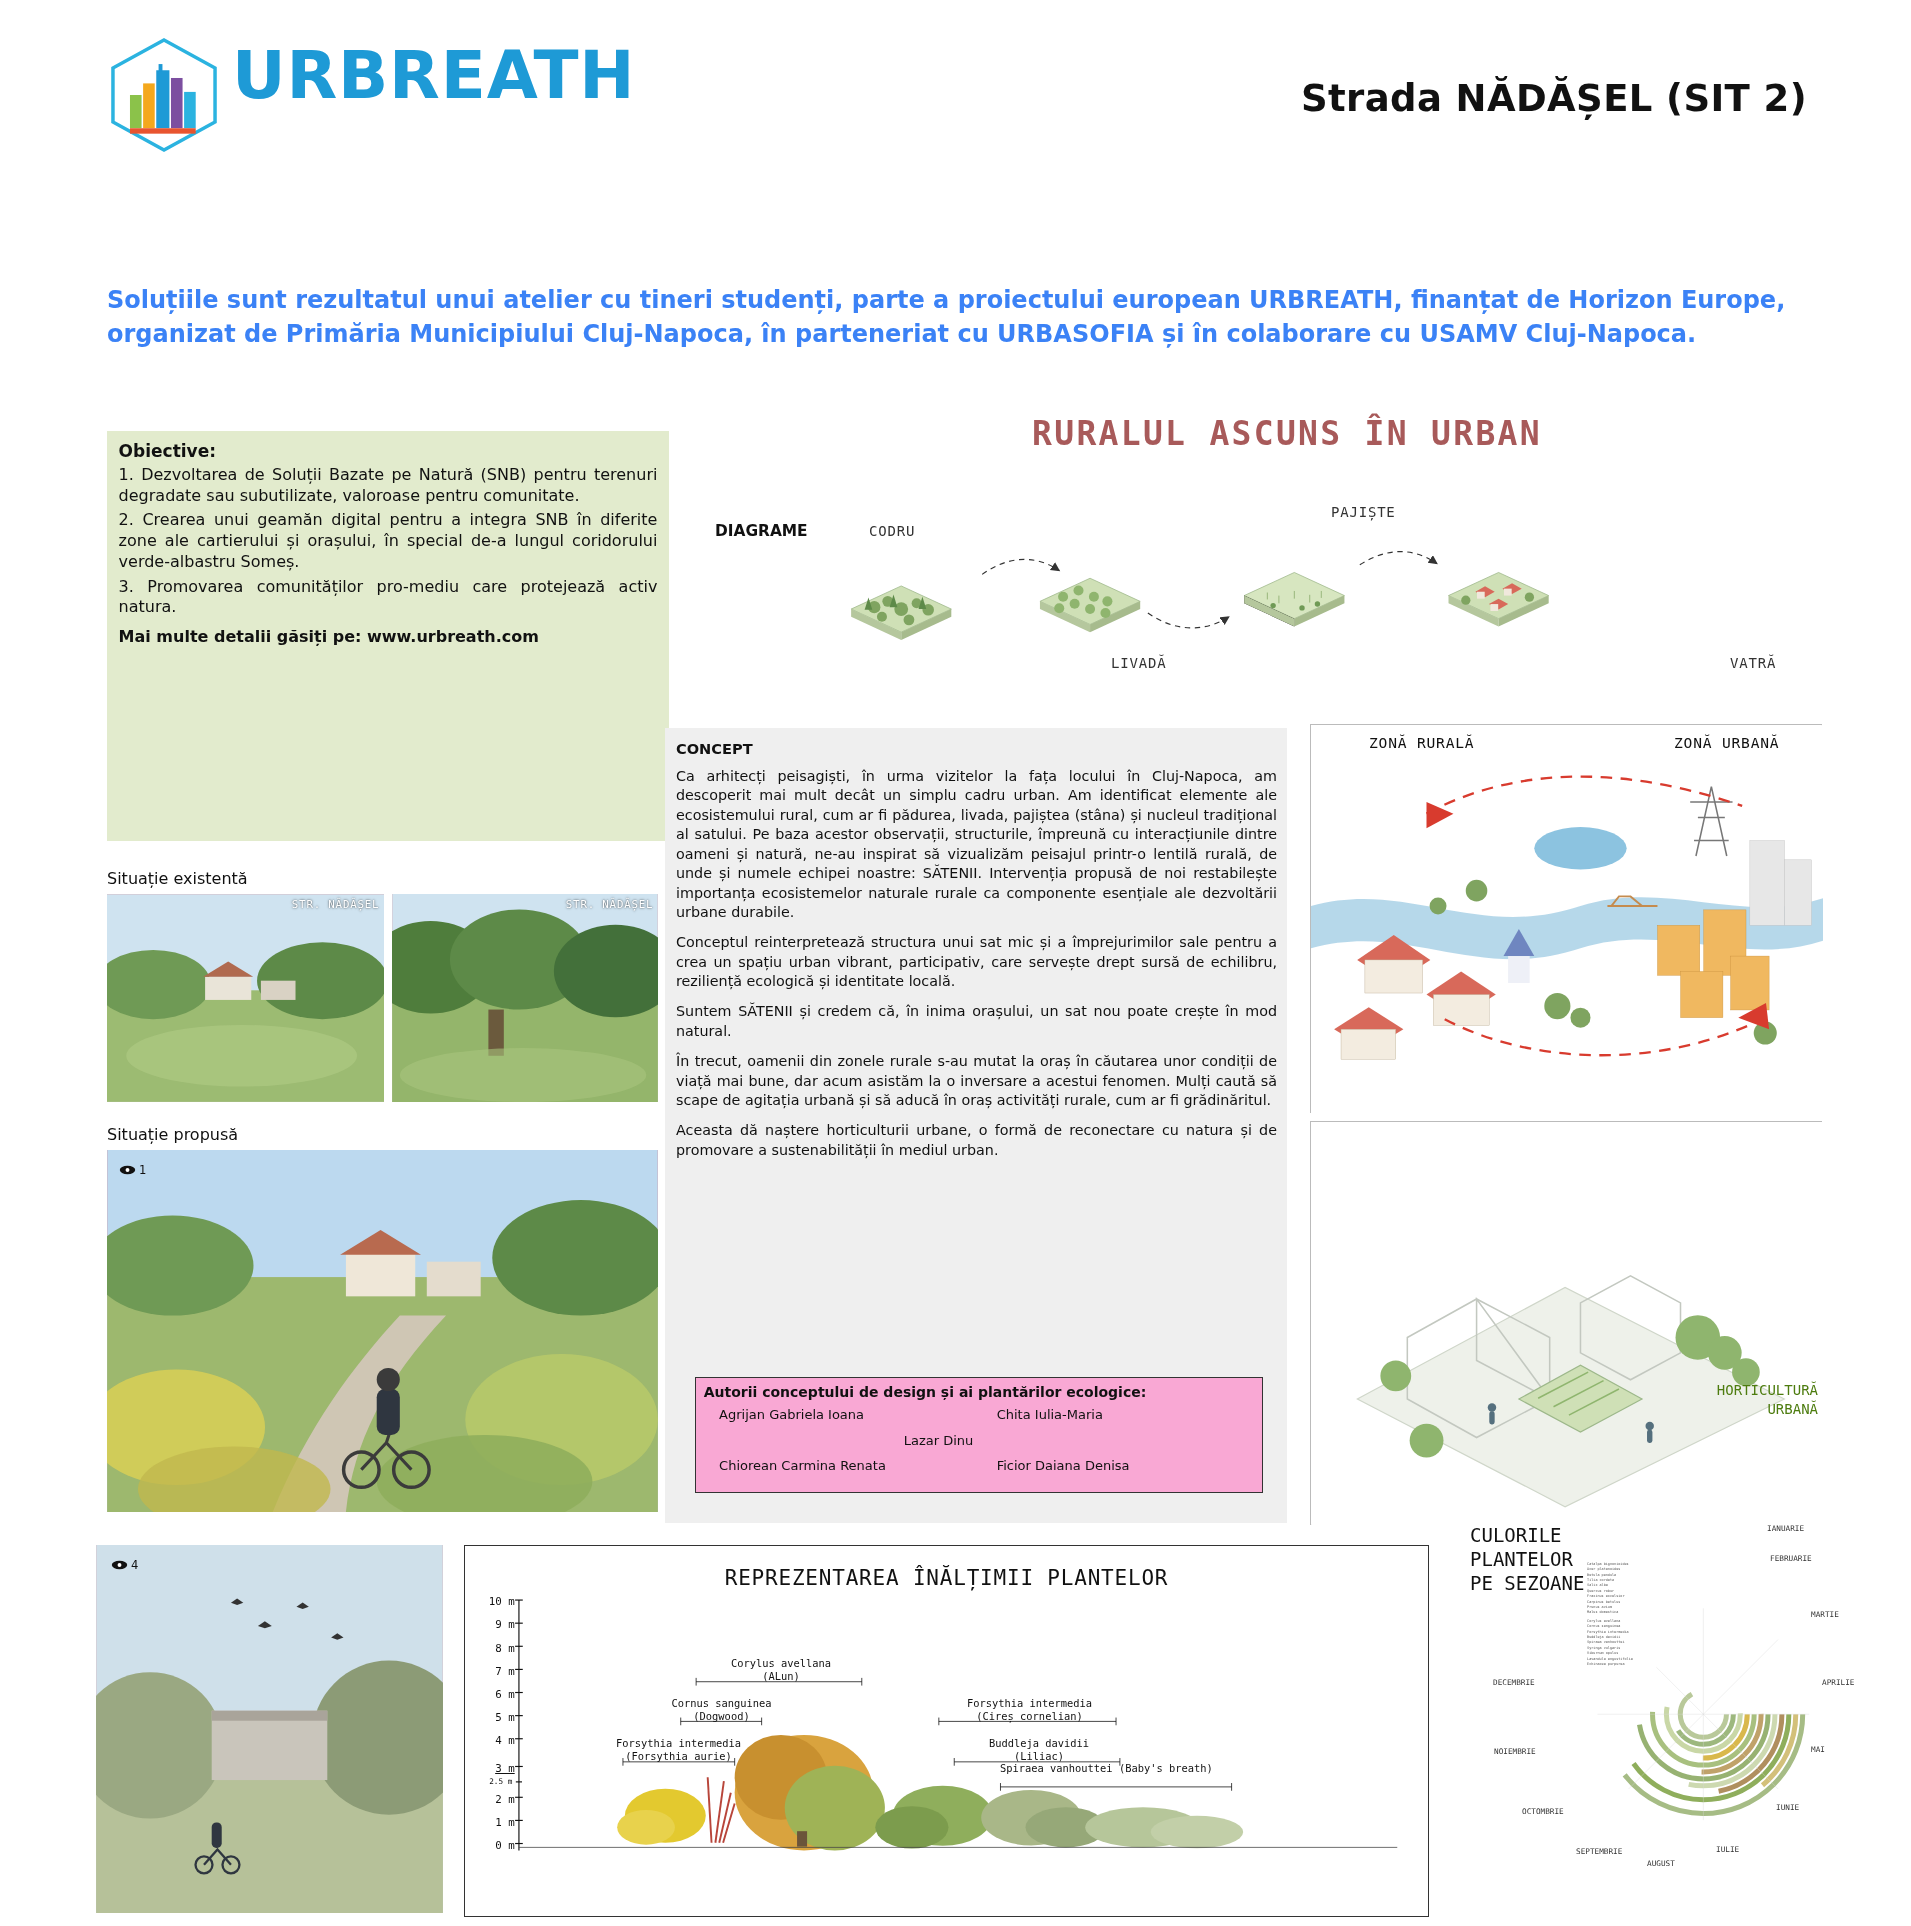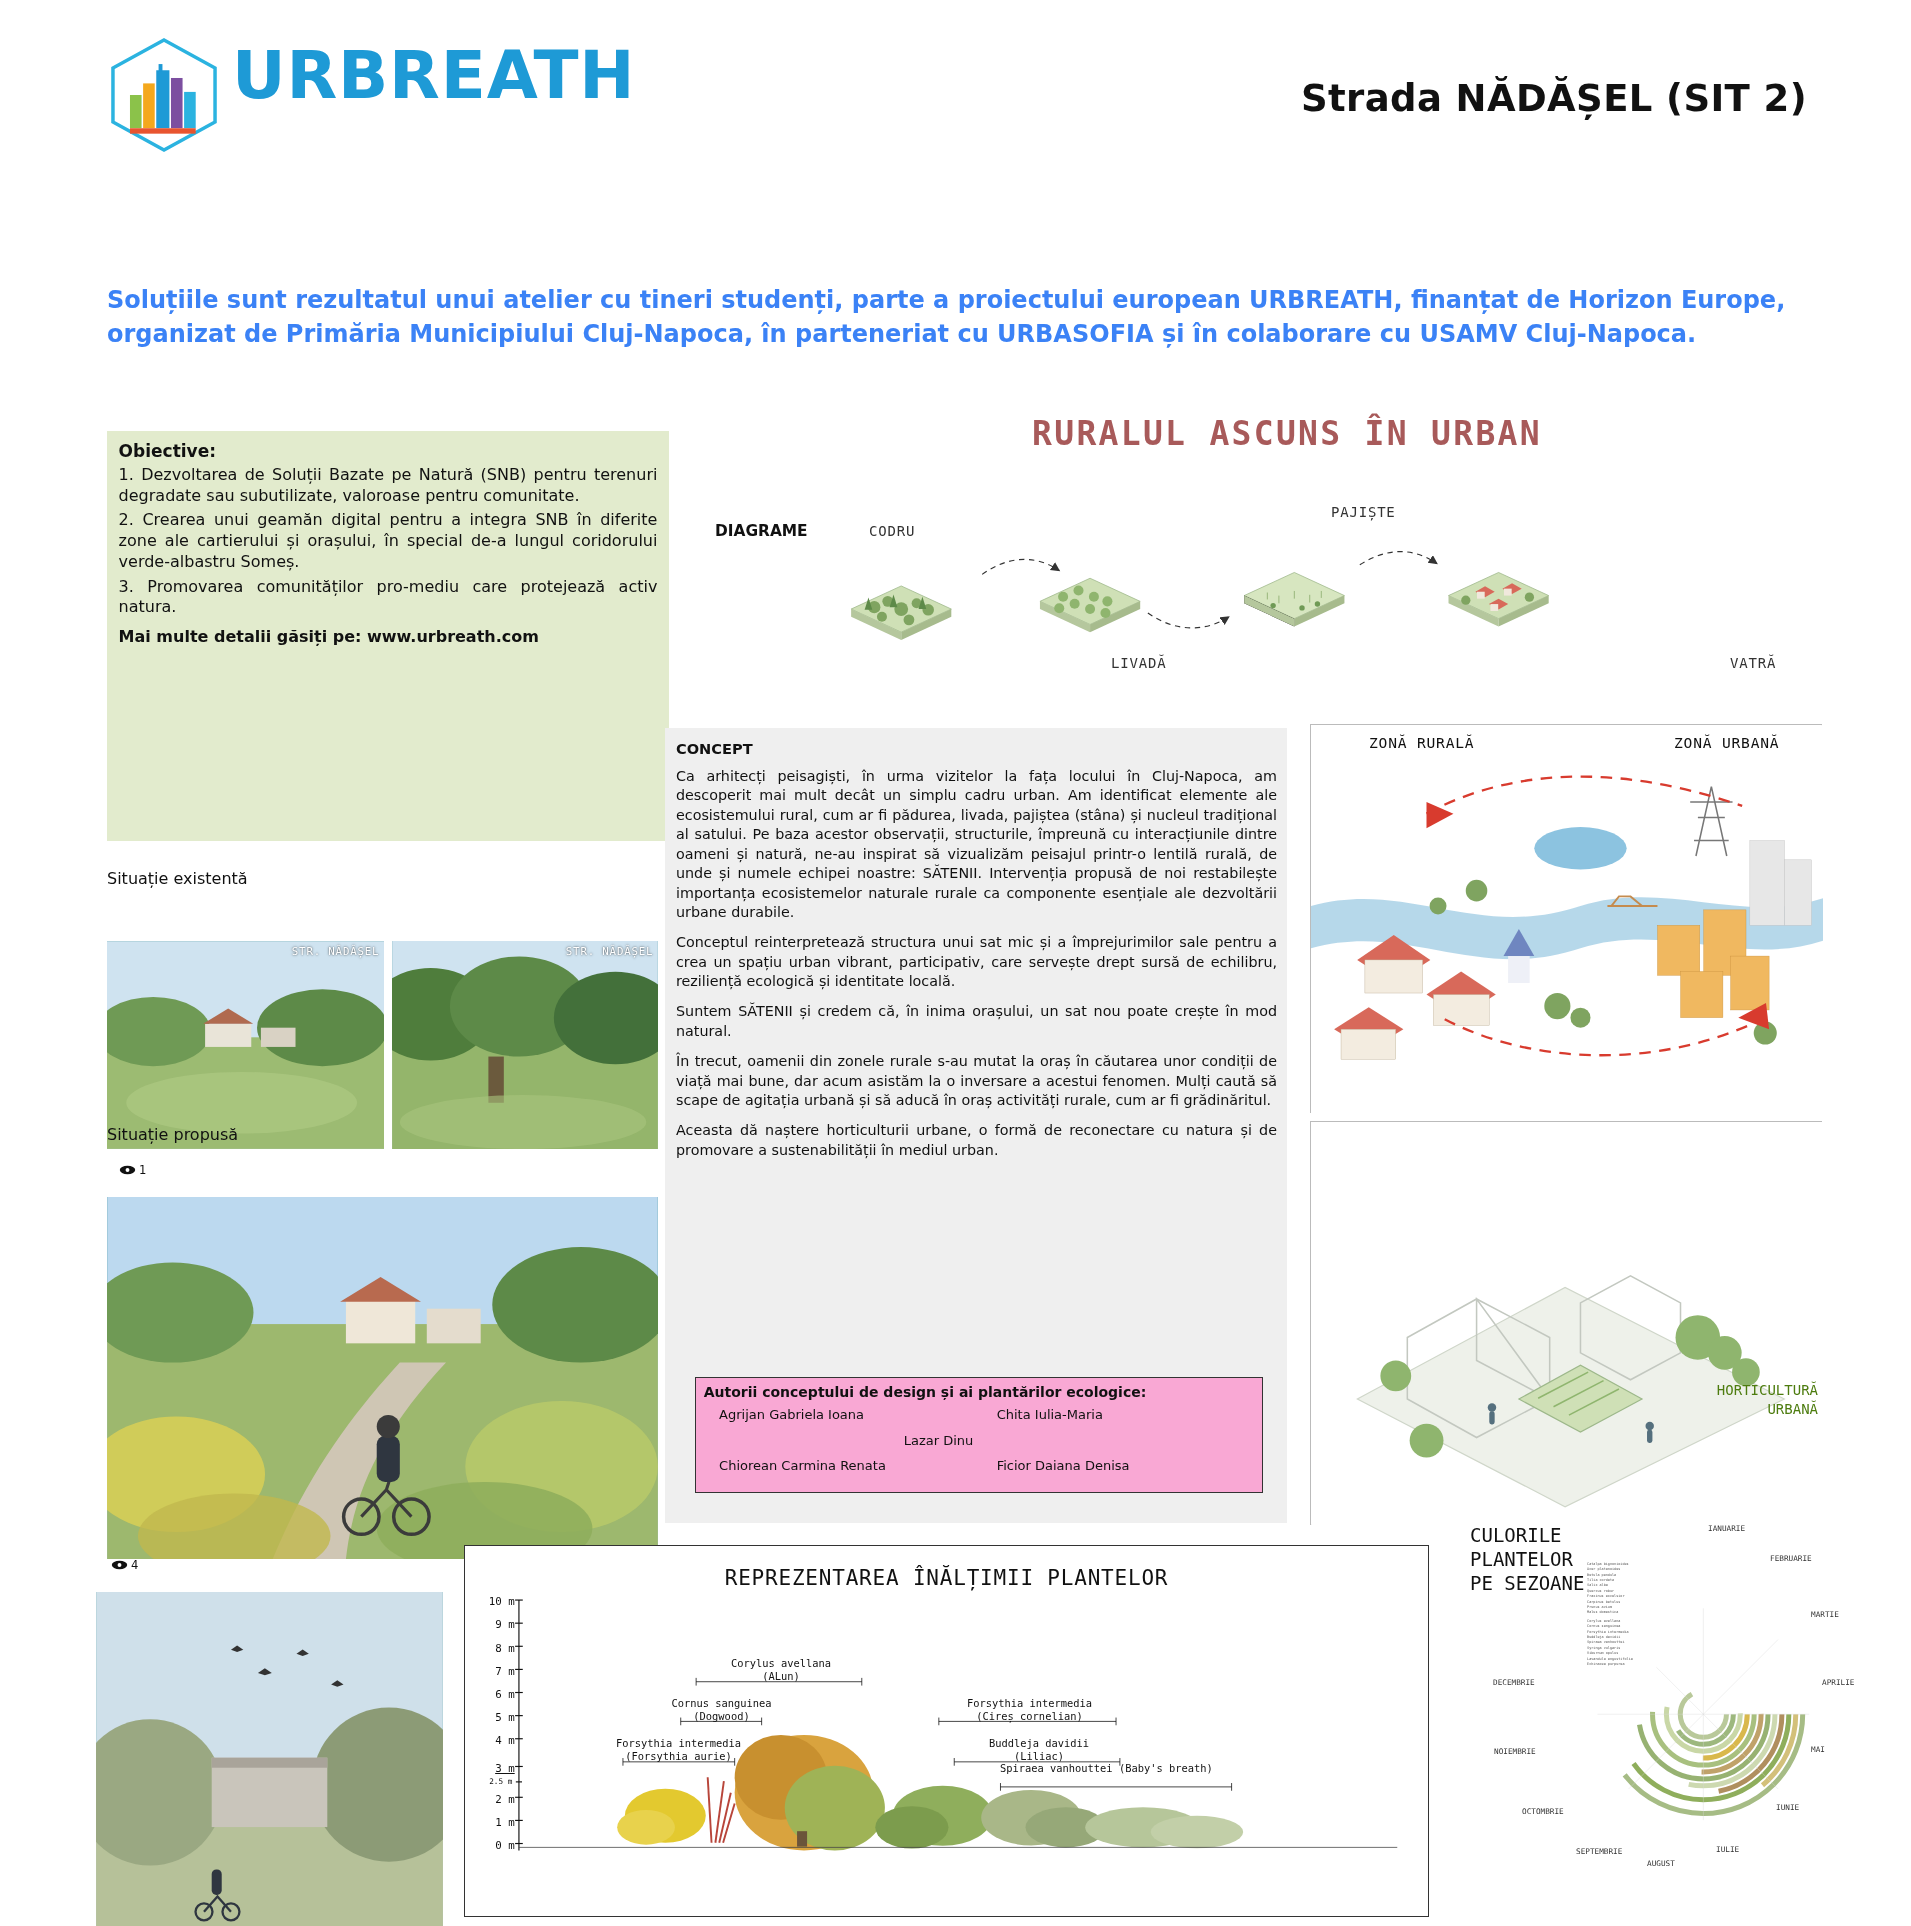--- a/index.html
+++ b/index.html
@@ -78,21 +78,21 @@
     position:absolute; left:1310px; top:1121px; width:512px; height:404px;
     background:#fff; border:0.8px solid #bbb;
   }
   .horti-text {
     position:absolute; left:1710px; top:1381px; width:108px; text-align:right;
     font-family:"DejaVu Sans Mono", monospace; font-size:14px; color:#4d7c0f; line-height:1.35;
   }
 
   
   .sec-label { position:absolute; font-size:16px; color:#111; font-family:"DejaVu Sans", sans-serif; }
-  .photo { position:absolute; background:#0f766e; overflow:hidden;margin-top:47px; }
+  .photo { position:absolute; background:#ef4444; overflow:hidden; }
   .photo .ph-tag {
     position:absolute; right:4.6px; top:3.9px; font-family:"DejaVu Sans Mono", monospace;
     font-size:10.8px; color:#fff; letter-spacing:0.8px; text-shadow:0 0 2.3px rgba(0,0,0,.8);
   }
 
   .eye-badge {
     position:absolute; display:flex; align-items:center; gap:3.1px;
     font-size:11.6px; color:#111;
   }
 
@@ -635,21 +635,21 @@
             <text y="202">Buddleja davidii</text>
           <text y="216">Spiraea vanhouttei</text>
             <text y="230">Syringa vulgaris</text>
           <text y="244">Viburnum opulus</text>
             <text y="258">Lavandula angustifolia</text>
           <text y="272">Echinacea purpurea</text>
         </g>
       </g>
     </svg>
   </div>
-  <div class="month-lbl" style="left:1708px; top:1524px;">IANUARIE</div>
+  <div class="month-lbl" style="left:1767px; top:1524px;">IANUARIE</div>
   <div class="month-lbl" style="left:1770px; top:1554px;">FEBRUARIE</div>
   <div class="month-lbl" style="left:1811px; top:1610px;">MARTIE</div>
   <div class="month-lbl" style="left:1822px; top:1678px;">APRILIE</div>
   <div class="month-lbl" style="left:1811px; top:1745px;">MAI</div>
   <div class="month-lbl" style="left:1776px; top:1803px;">IUNIE</div>
   <div class="month-lbl" style="left:1716px; top:1845px;">IULIE</div>
   <div class="month-lbl" style="left:1647px; top:1859px;">AUGUST</div>
   <div class="month-lbl" style="left:1576px; top:1847px;">SEPTEMBRIE</div>
   <div class="month-lbl" style="left:1522px; top:1807px;">OCTOMBRIE</div>
   <div class="month-lbl" style="left:1494px; top:1747px;">NOIEMBRIE</div>

